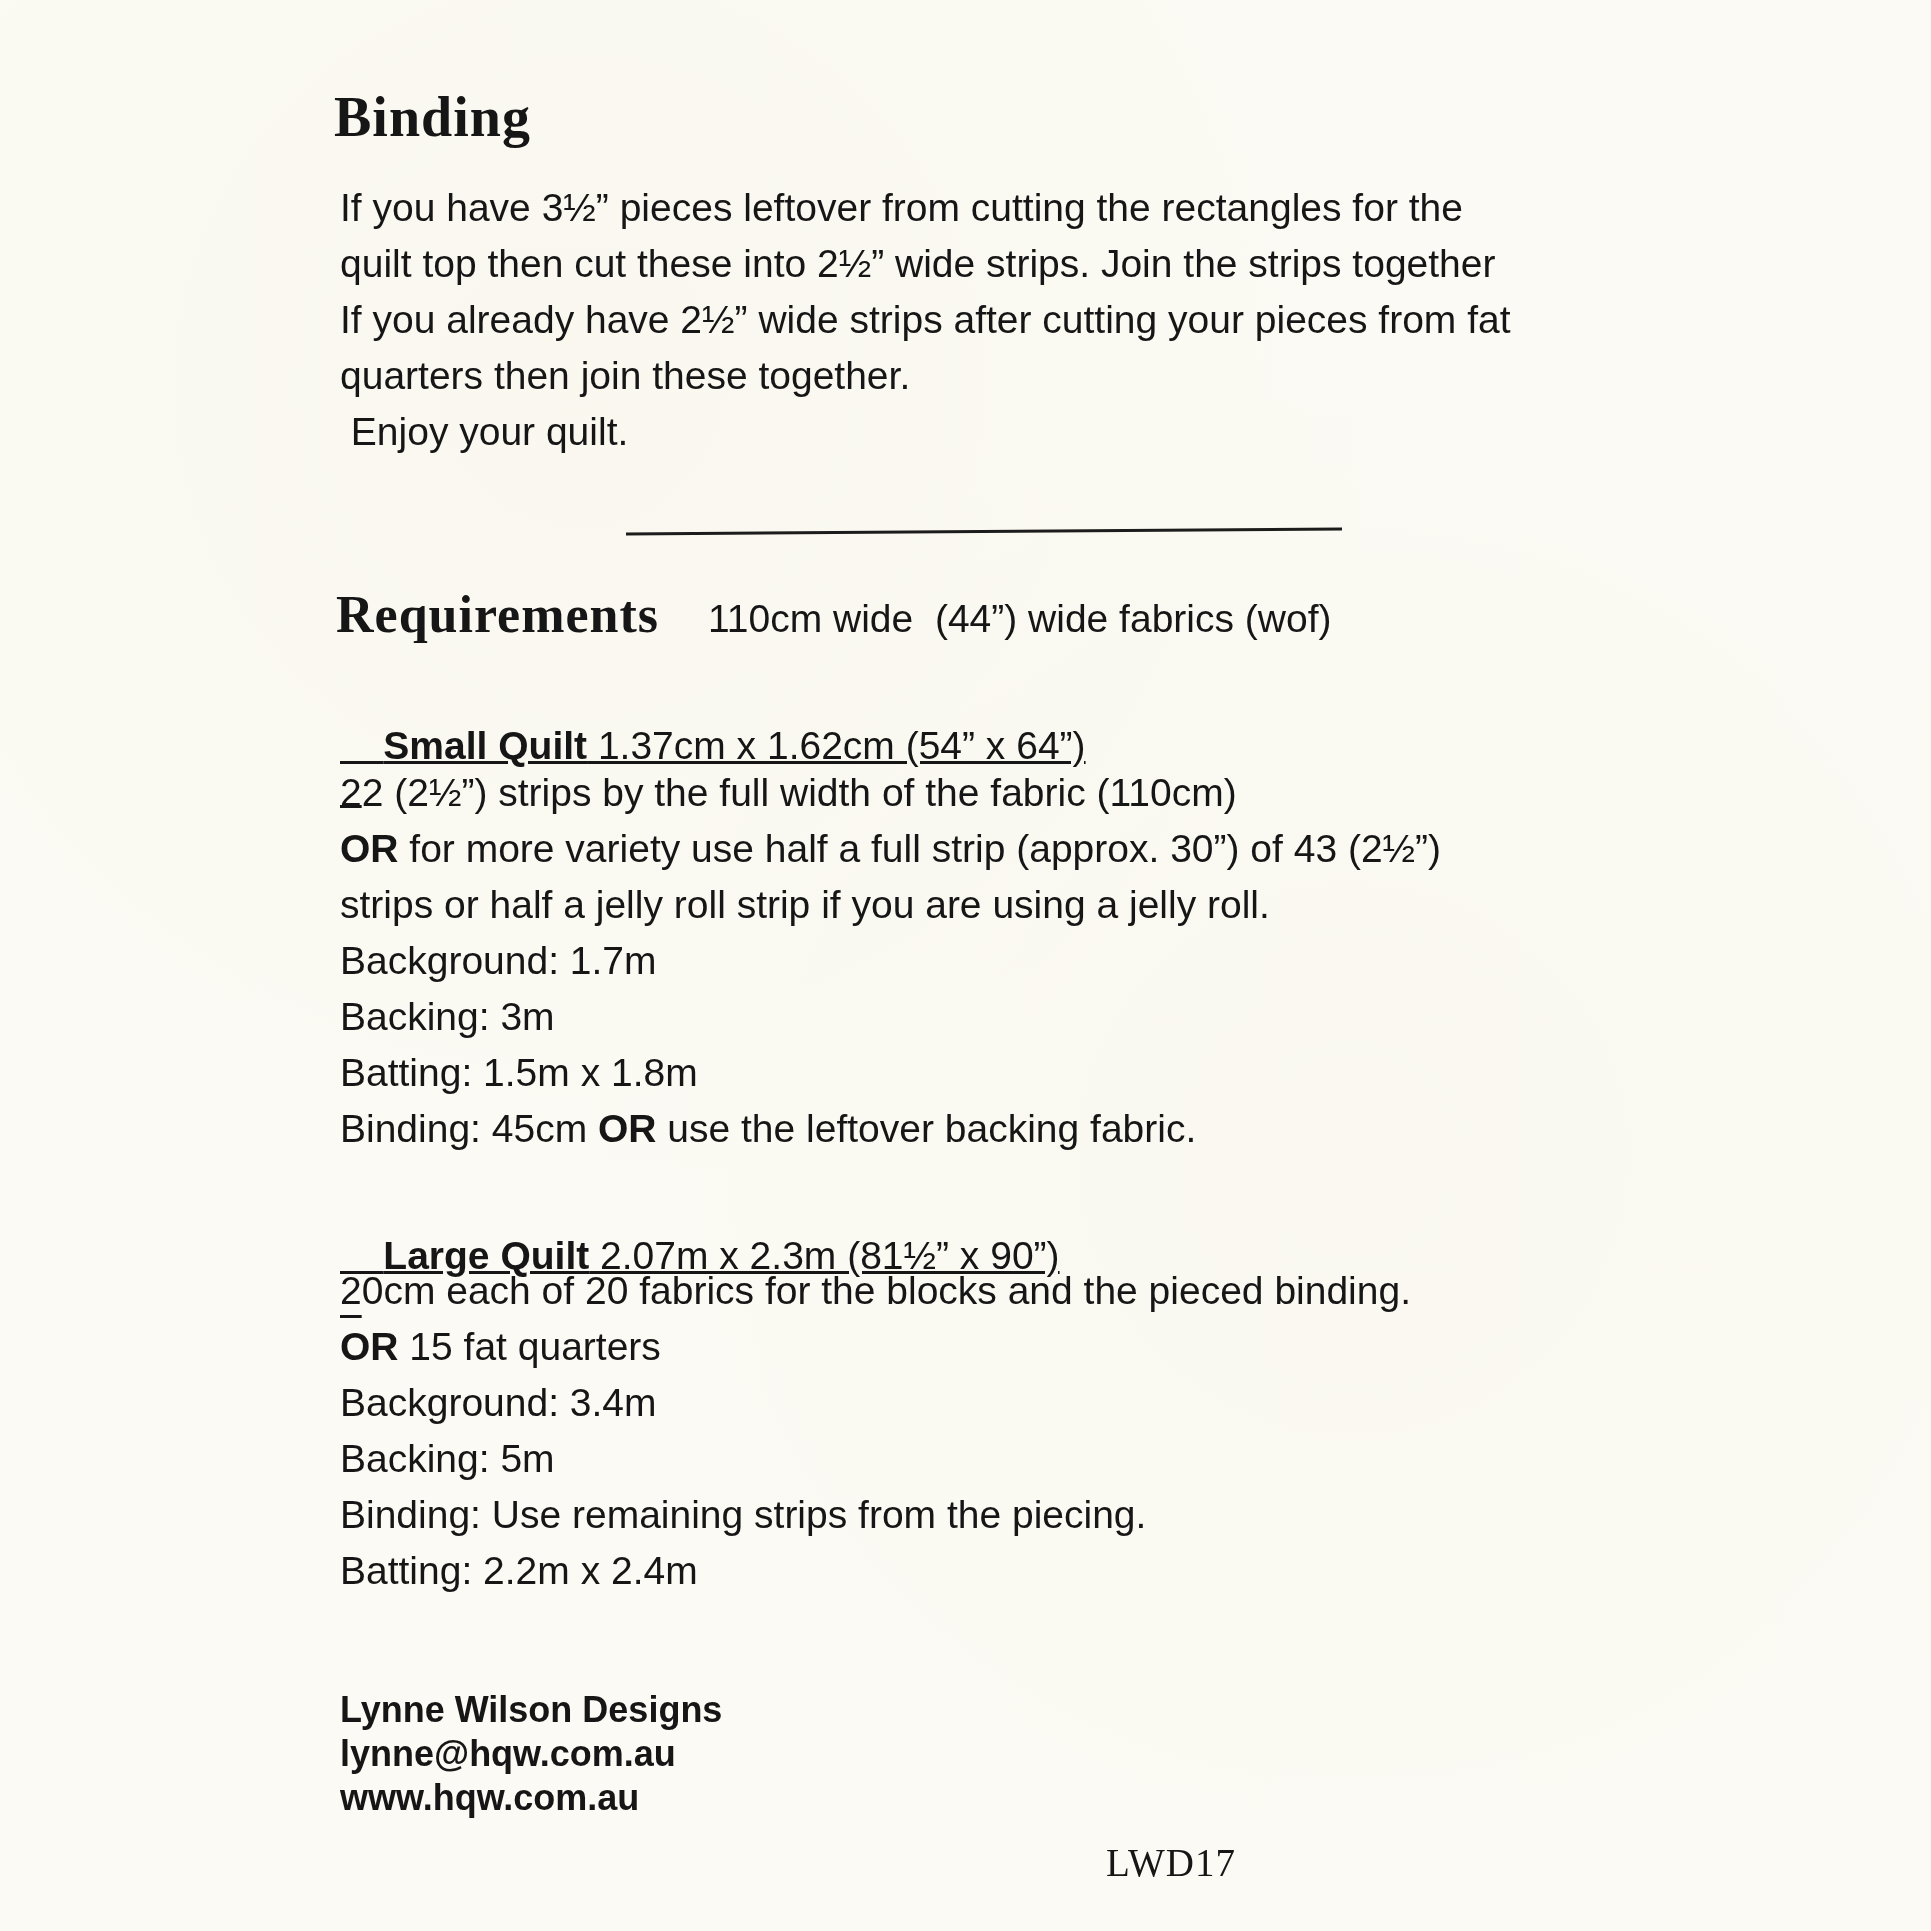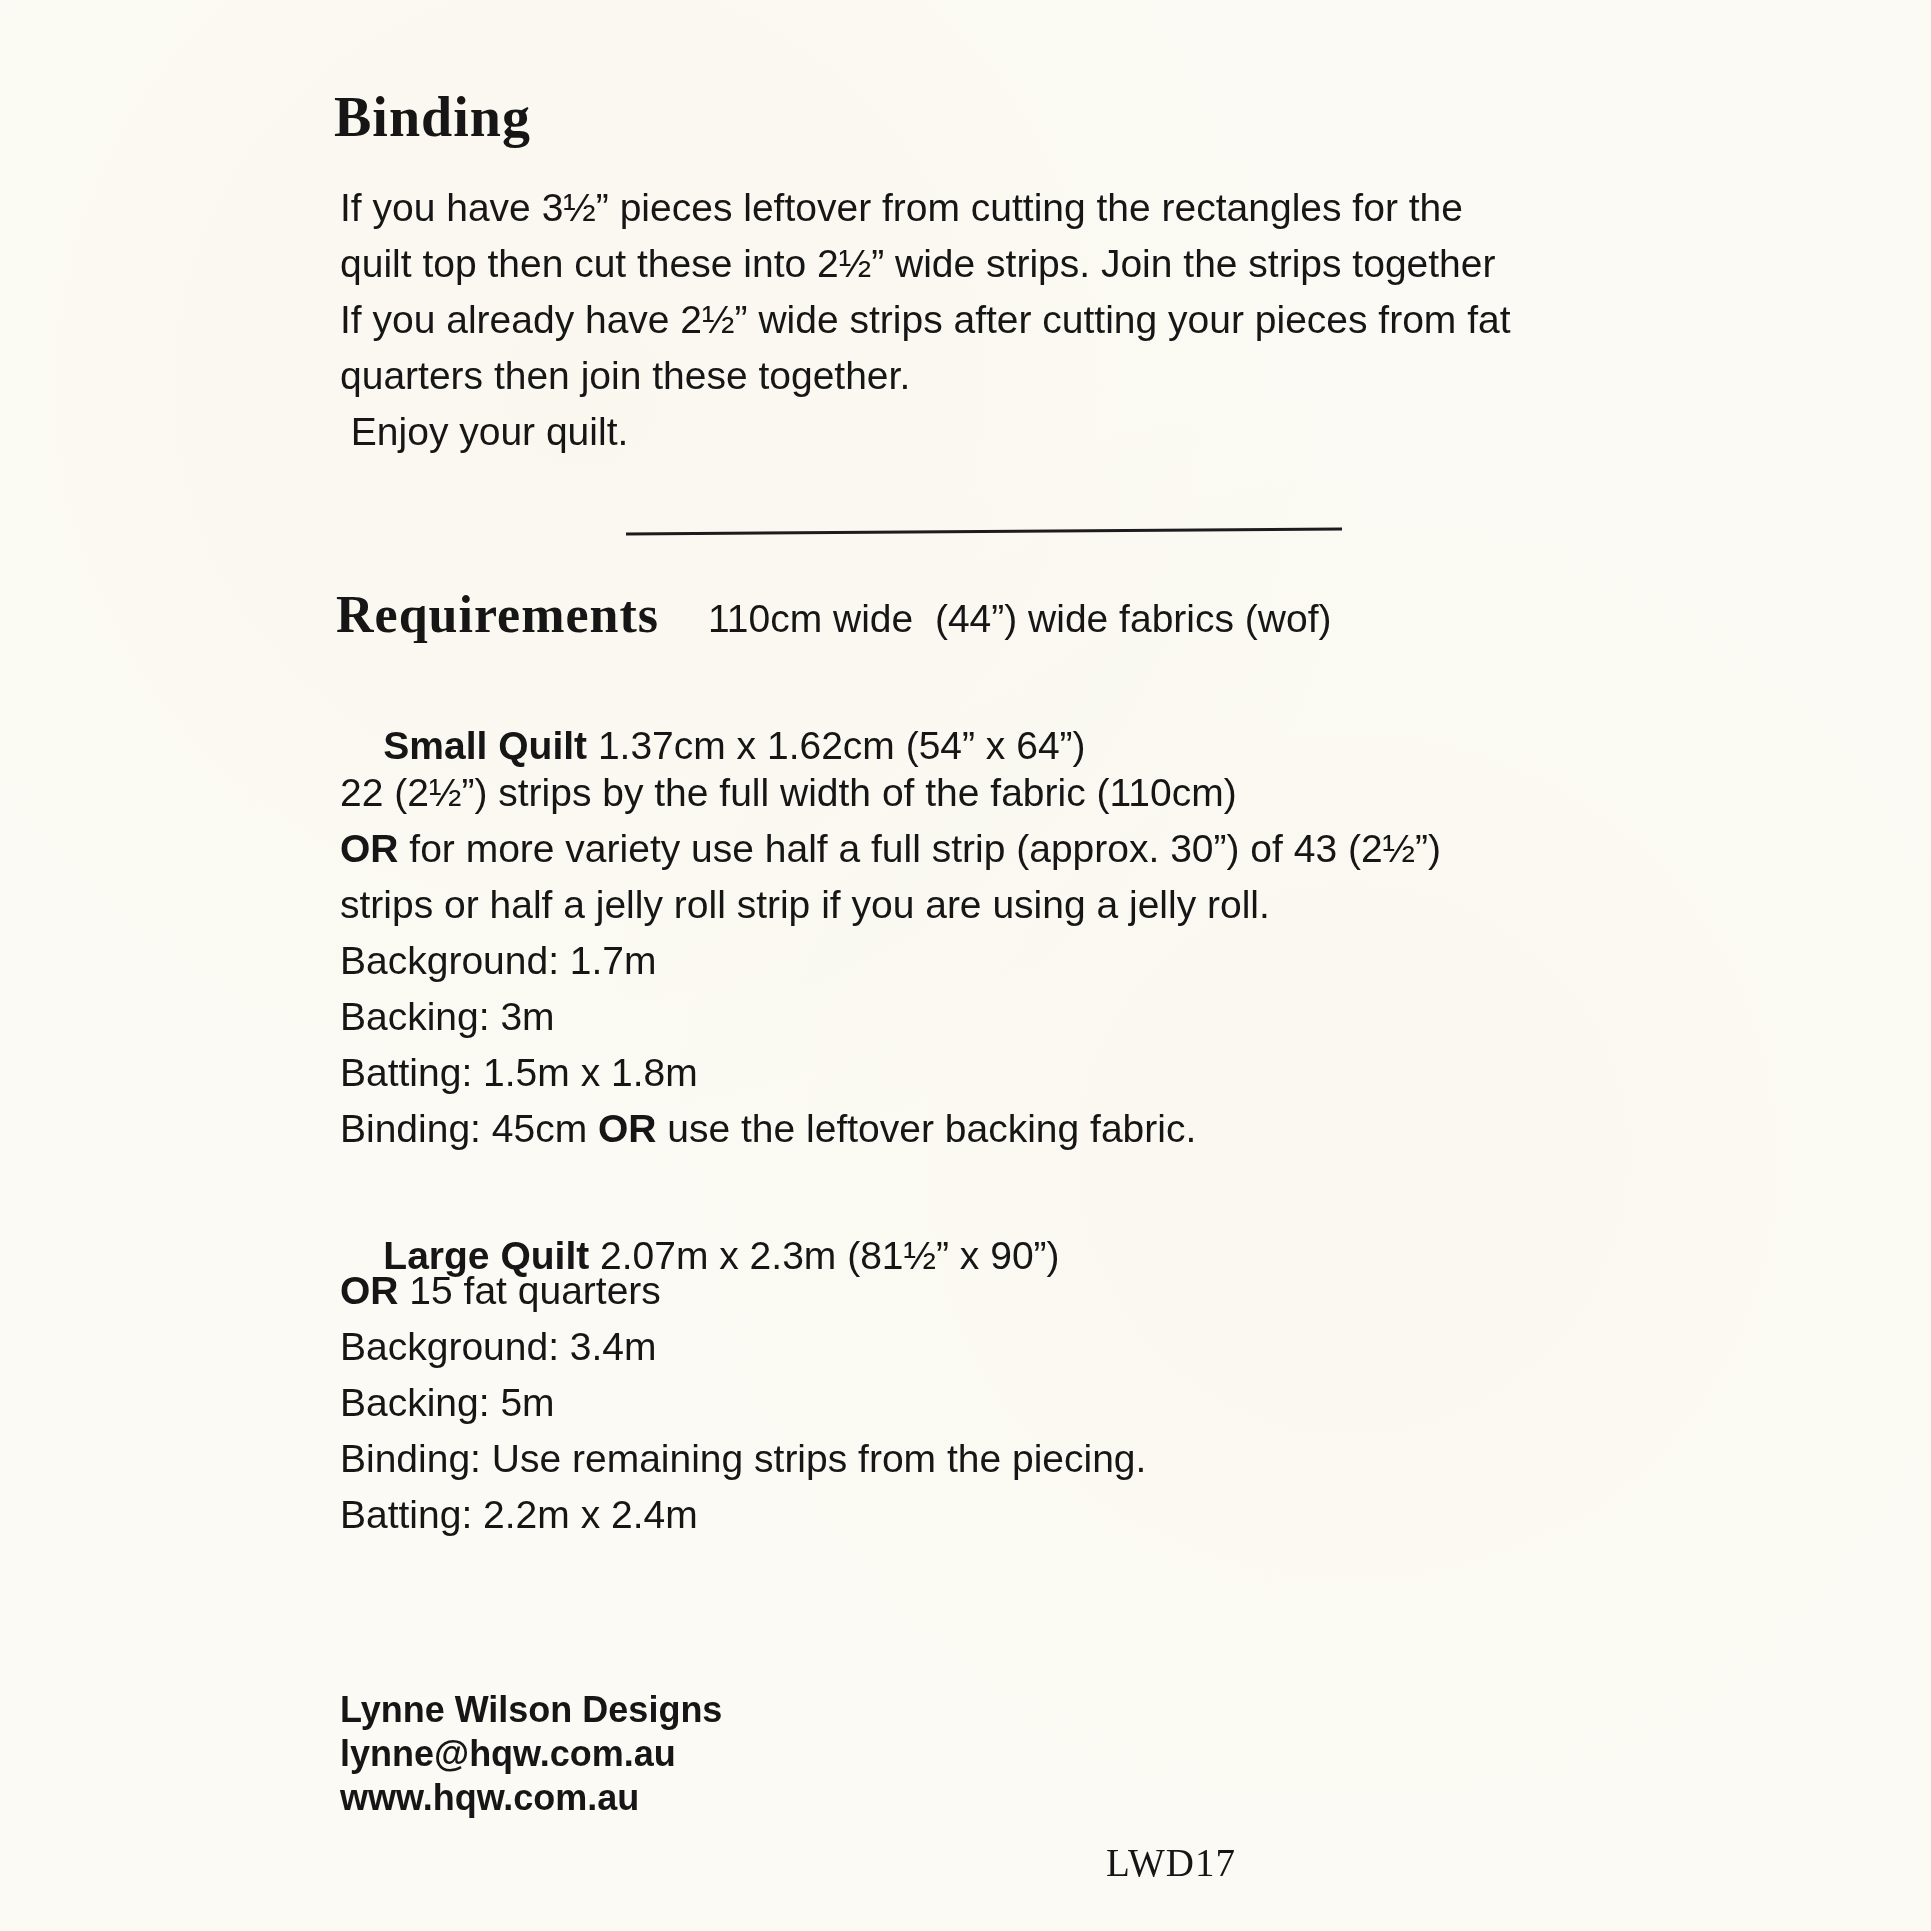--- a/index.html
+++ b/index.html
@@ -52,20 +52,21 @@
     left: 336px; top: 585px;
     display: flex;
     align-items: baseline;
     gap: 49px;
   }
   .req-title { font-size: 52px; letter-spacing: 1px; }
   .req-note { font-size: 39px; white-space: pre; }
   .quilt-title {
     font-size: 39px;
     white-space: pre;
+    text-decoration: underline;
   }
   .quilt-title .b-lead { font-weight: 700; }
   .small-title { left: 340px; top: 680px; }
   .small-lines { left: 340px; top: 765px; }
   .large-title { left: 340px; top: 1190px; }
   .large-lines { left: 340px; top: 1263px; }
   .b { font-weight: 700; }
   .footer { left: 340px; top: 1688px; }
   .footer .line {
     font-size: 36px;
@@ -113,20 +114,21 @@
     <span class="line"><span>Backing: 3m</span></span>
     <span class="line"><span>Batting: 1.5m x 1.8m</span></span>
     <span class="line"><span>Binding: 45cm </span><span class="b">OR</span><span> use the leftover backing fabric.</span></span>
   </div>
 
   <div class="abs quilt-title large-title">
     <span class="b-lead">Large Quilt</span><span> 2.07m x 2.3m (81½” x 90”)</span>
   </div>
 
   <div class="abs large-lines">
+    <span class="line"><span>20cm each of 20 fabrics for the blocks and the pieced binding.</span></span>
     <span class="line"><span class="b">OR</span><span> 15 fat quarters</span></span>
     <span class="line"><span>Background: 3.4m</span></span>
     <span class="line"><span>Backing: 5m</span></span>
     <span class="line"><span>Binding: Use remaining strips from the piecing.</span></span>
     <span class="line"><span>Batting: 2.2m x 2.4m</span></span>
   </div>
 
   <div class="abs footer">
     <span class="line">Lynne Wilson Designs</span>
     <span class="line">lynne@hqw.com.au</span>

